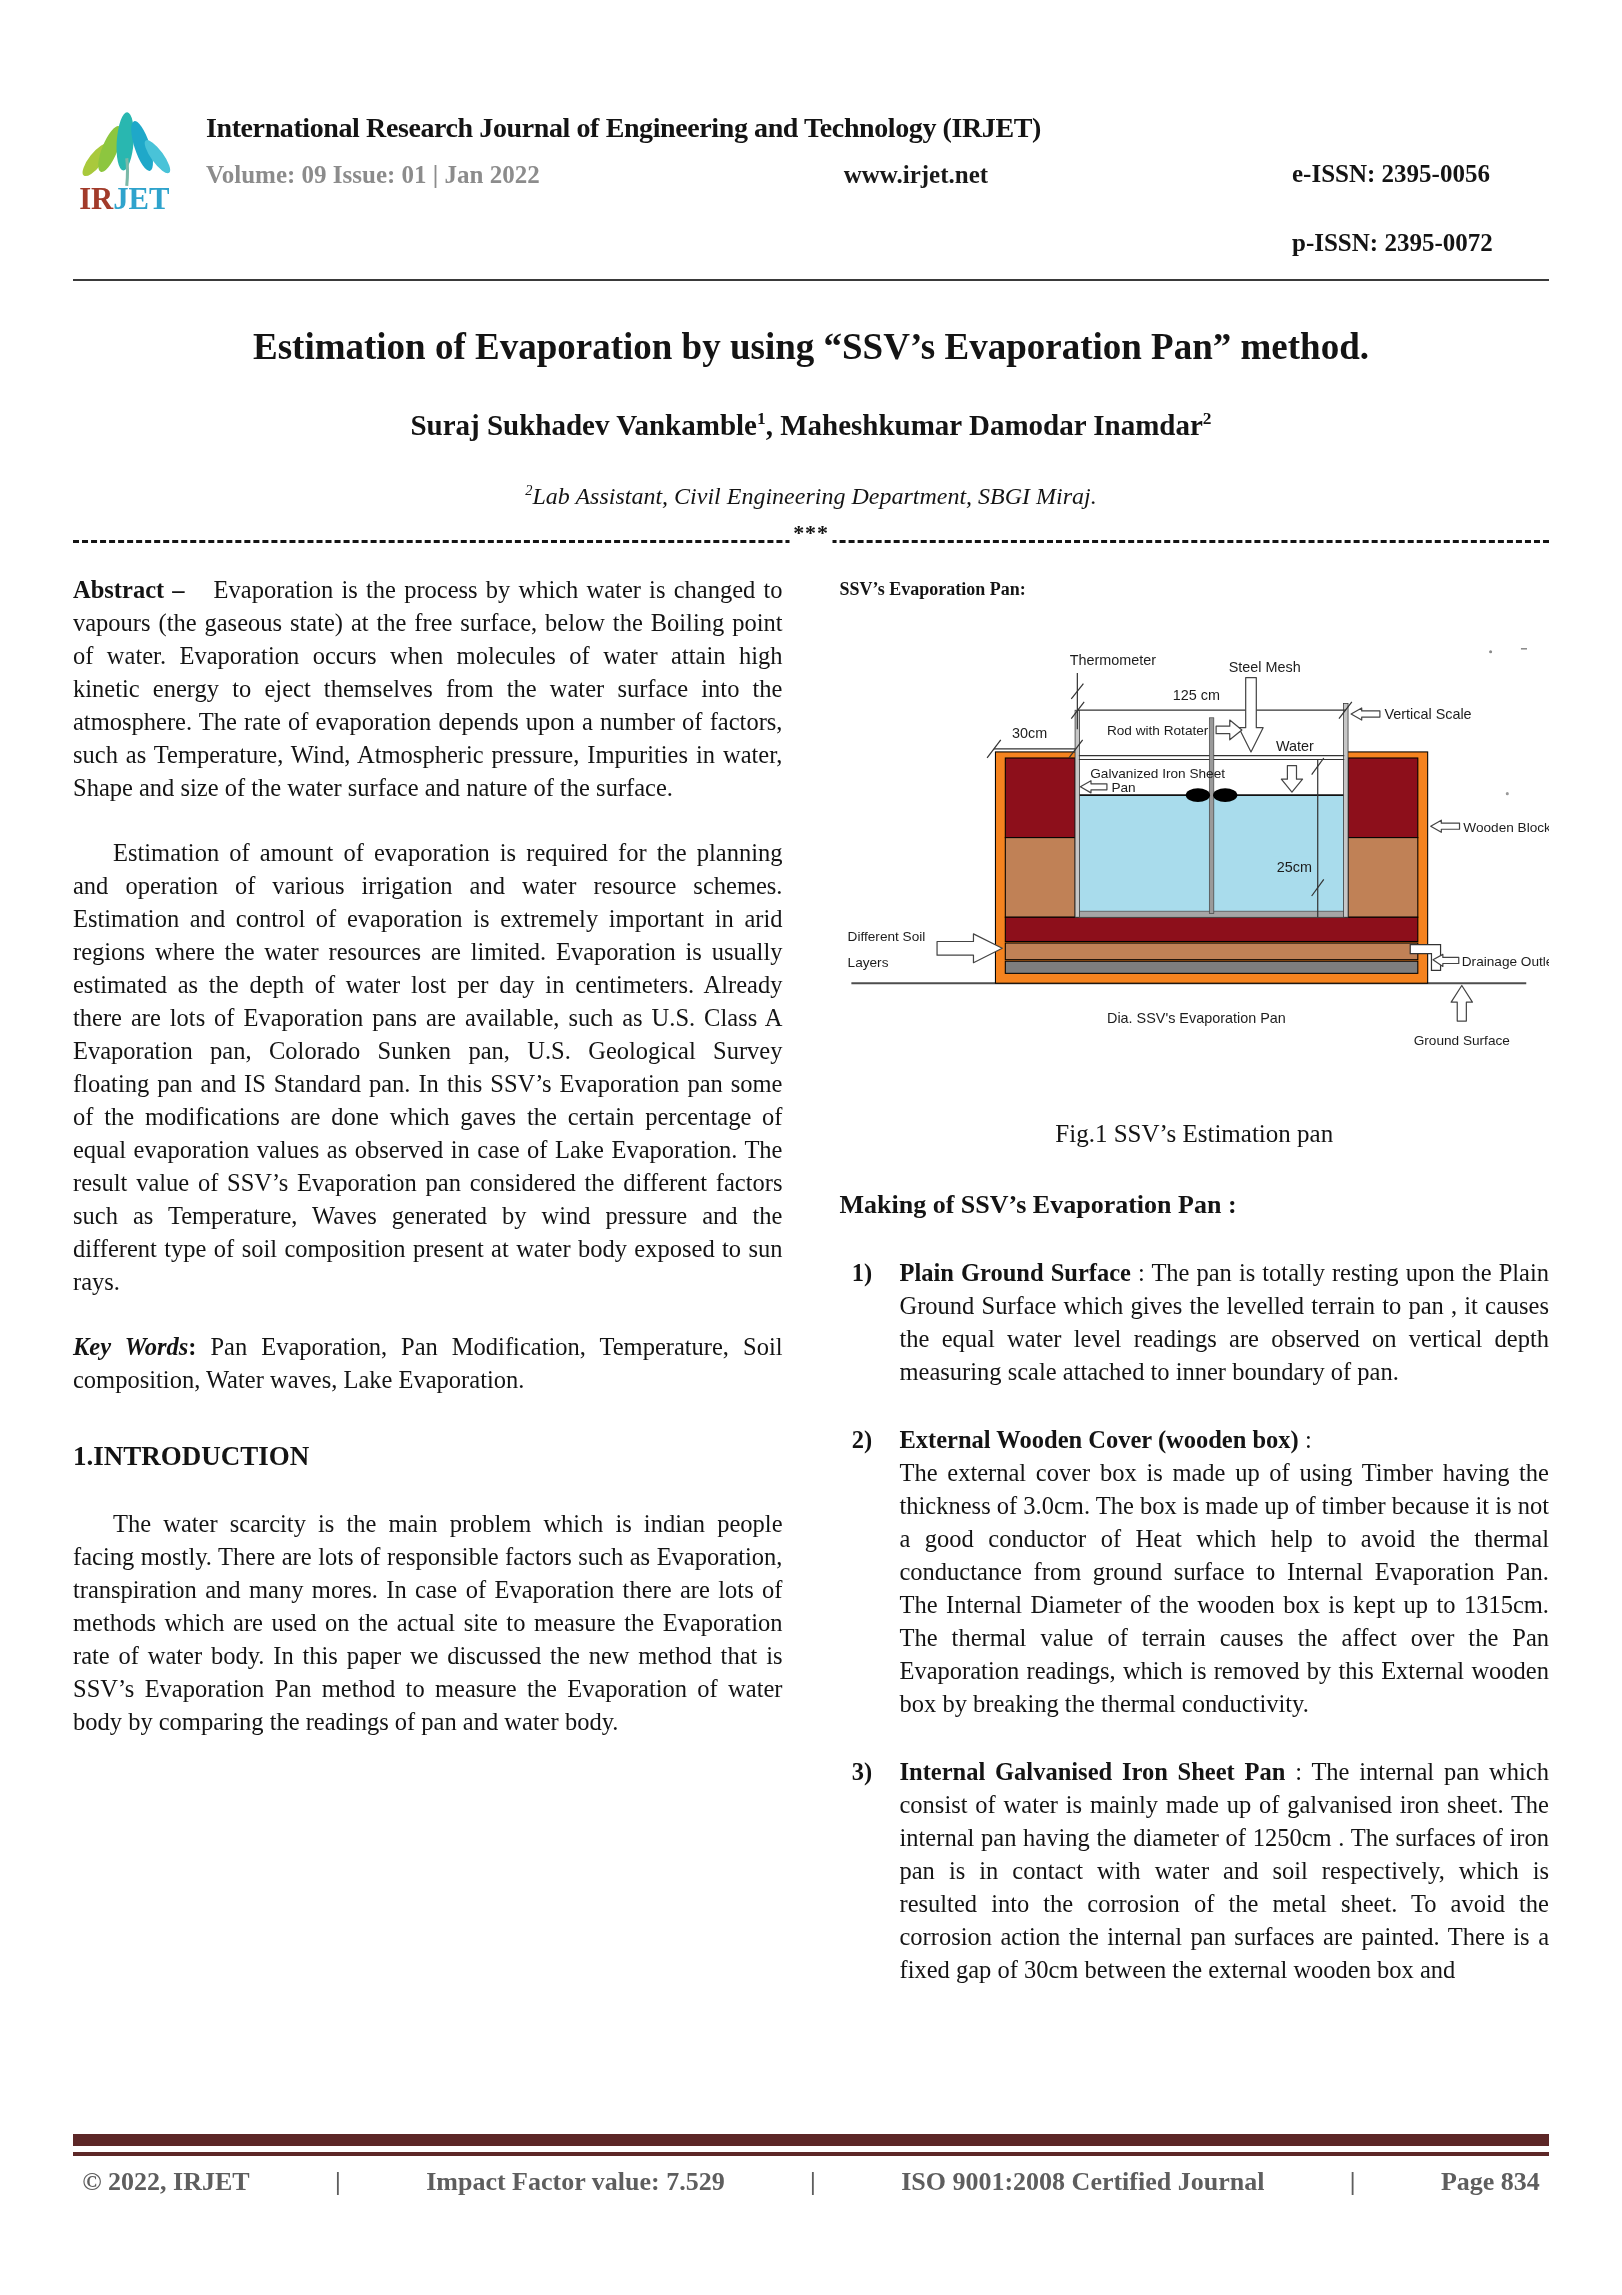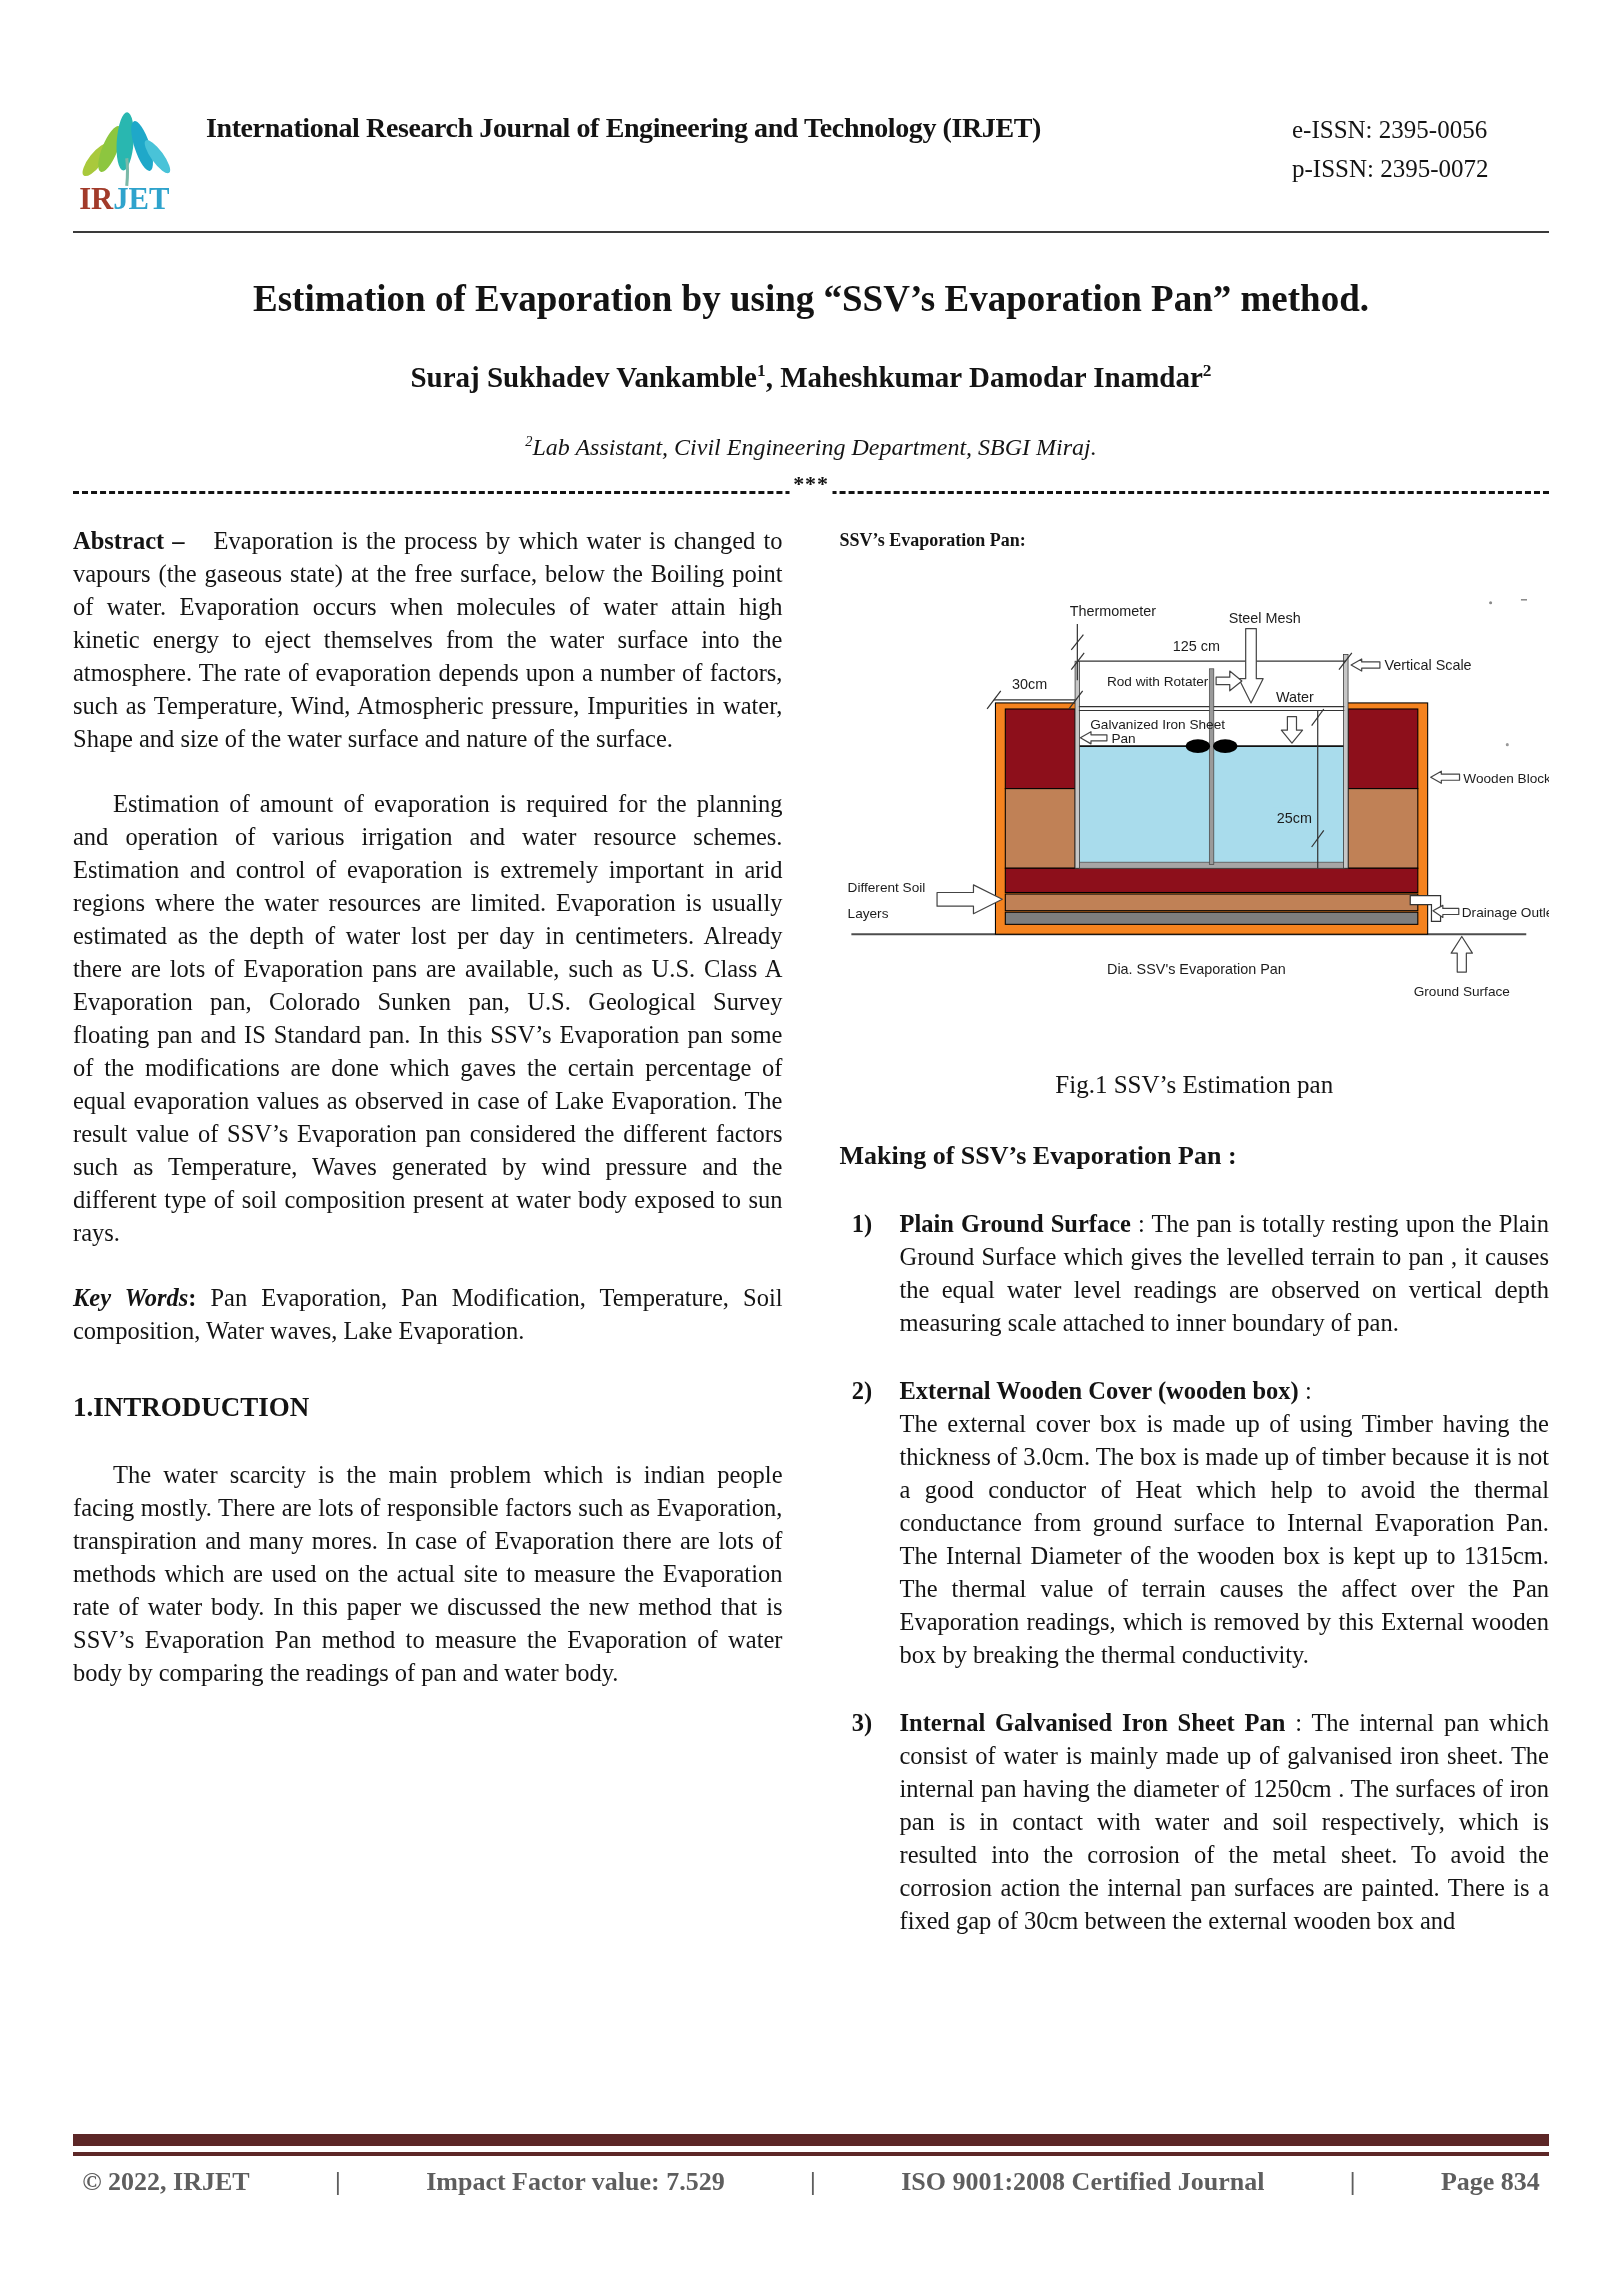--- a/index.html
+++ b/index.html
@@ -11,21 +11,21 @@
   }
   
   .header{display:flex; align-items:flex-start; padding-top:112px; border-bottom:2.3px solid #3a3a3a; padding-bottom:10.7px;}
   .logo{flex:0 0 119px;}
   .head-mid{flex:1 1 auto; padding-left:14px; min-width:0;}
   .journal-name{font-size:28px; font-weight:bold; letter-spacing:-0.4px; white-space:nowrap;}
   .head-line2{display:flex; margin-top:17px; align-items:baseline;}
   .volume{font-size:25px; font-weight:bold; color:#8c8c8c; white-space:nowrap;}
   .site{flex:1; text-align:center; font-size:25px; font-weight:bold; color:#1a1a1a;}
   .issn{flex:0 0 257px; padding-top:4.6px;}
-  .issn div{font-size:25px; font-weight:normal; line-height:1.0; margin-bottom:14px; white-space:nowrap;}
+  .issn div{font-size:25px; font-weight:bold; line-height:1.0; margin-bottom:14px; white-space:nowrap;margin-top:44px;}
   
   .title{margin-top:44px; text-align:center; font-size:37px; font-weight:bold;}
   .authors{margin-top:40px; text-align:center; font-size:29px; font-weight:bold;}
   .authors sup{font-size:60%;}
   .affils{margin-top:31px; text-align:center; font-style:italic; font-size:24px; line-height:35px;}
   .affils sup{font-size:60%;}
   
   .rule{position:relative; margin-top:26px;}
   .rule .dash{border-top:3.8px dashed #141414;}
   .rule .stars{
@@ -79,20 +79,24 @@
           <ellipse cx="110" cy="58" rx="8" ry="26" transform="rotate(-36 110 58)" fill="#49c3d8"></ellipse>
           <path d="M70,96 Q72,76 70,60" stroke="#7ab9a8" stroke-width="4" fill="none"></path>
         </g>
         <text x="8" y="126" font-family="Liberation Serif,serif" font-weight="bold" font-size="40">
           <tspan fill="#a23b2a">IR</tspan><tspan fill="#2fa3cc">JET</tspan>
         </text>
       </svg>
     </div>
     <div class="head-mid">
       <div class="journal-name">International Research Journal of Engineering and Technology (IRJET)</div>
+      <div class="head-line2">
+        <span class="volume">Volume: 09 Issue: 01 | Jan 2022</span>
+        <span class="site">www.irjet.net</span>
+      </div>
     </div>
     <div class="issn">
       <div>e-ISSN: 2395-0056</div>
       <div>p-ISSN: 2395-0072</div>
     </div>
   </div>
 
   <div class="title">Estimation of Evaporation by using “SSV’s Evaporation Pan” method.</div>
 
   <div class="authors"><span>Suraj Sukhadev Vankamble</span><sup>1</sup><span>, </span><span>Maheshkumar Damodar Inamdar</span><sup>2</sup></div>

